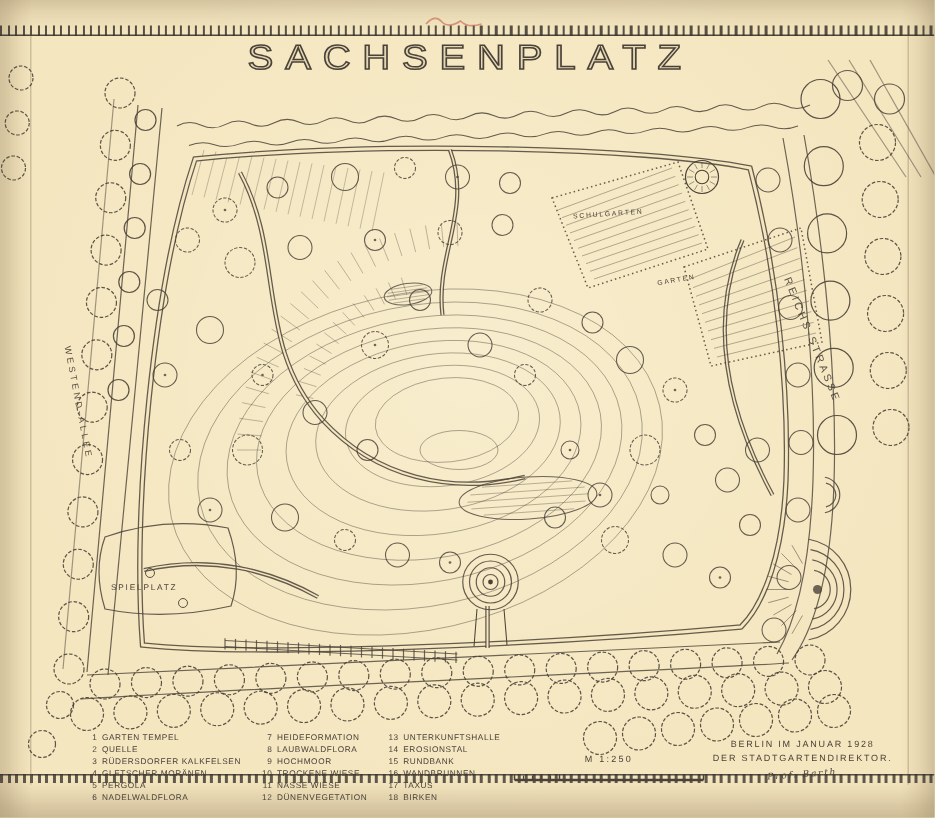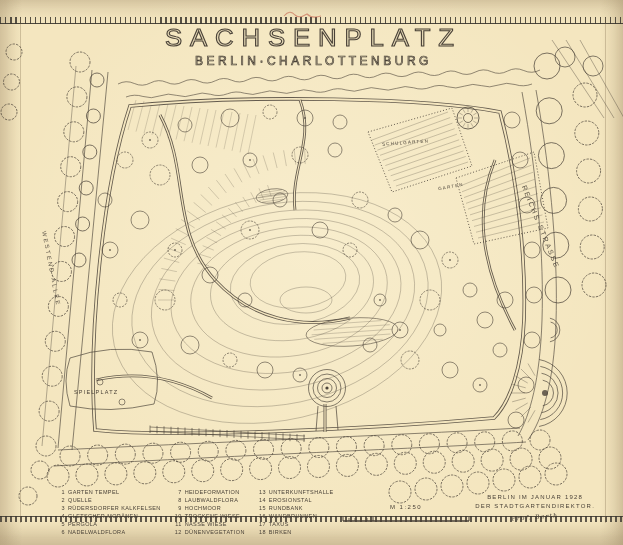--- a/index.html
+++ b/index.html
@@ -427,21 +427,20 @@
         <line x1="566" y1="40" x2="614" y2="118" stroke="#4a4238" stroke-width="0.8" opacity="0.5"></line>
         <line x1="580" y1="40" x2="624" y2="118" stroke="#4a4238" stroke-width="0.8" opacity="0.5"></line>
       </g>
       <g>
         <path d="M284,16 q6,-7 11,-1 q4,4 12,-1 q5,5 14,2" fill="none" stroke="#c0523f" stroke-width="1.1" opacity="0.55"></path>
       </g>
     </svg>
 
   <div class="titleblock">
     <div class="title">SACHSENPLATZ</div>
-    <div class="subtitle">BERLIN·CHARLOTTENBURG</div>
   </div>
 
   <div class="street street-left">WESTEND-ALLEE</div>
   <div class="street street-right">REICHS·STRASSE</div>
 
   <div class="maplabel lbl-spielplatz">SPIELPLATZ</div>
   <div class="maplabel lbl-schulgarten">SCHULGARTEN</div>
   <div class="maplabel lbl-garten">GARTEN</div>
 
   <div class="legend">

